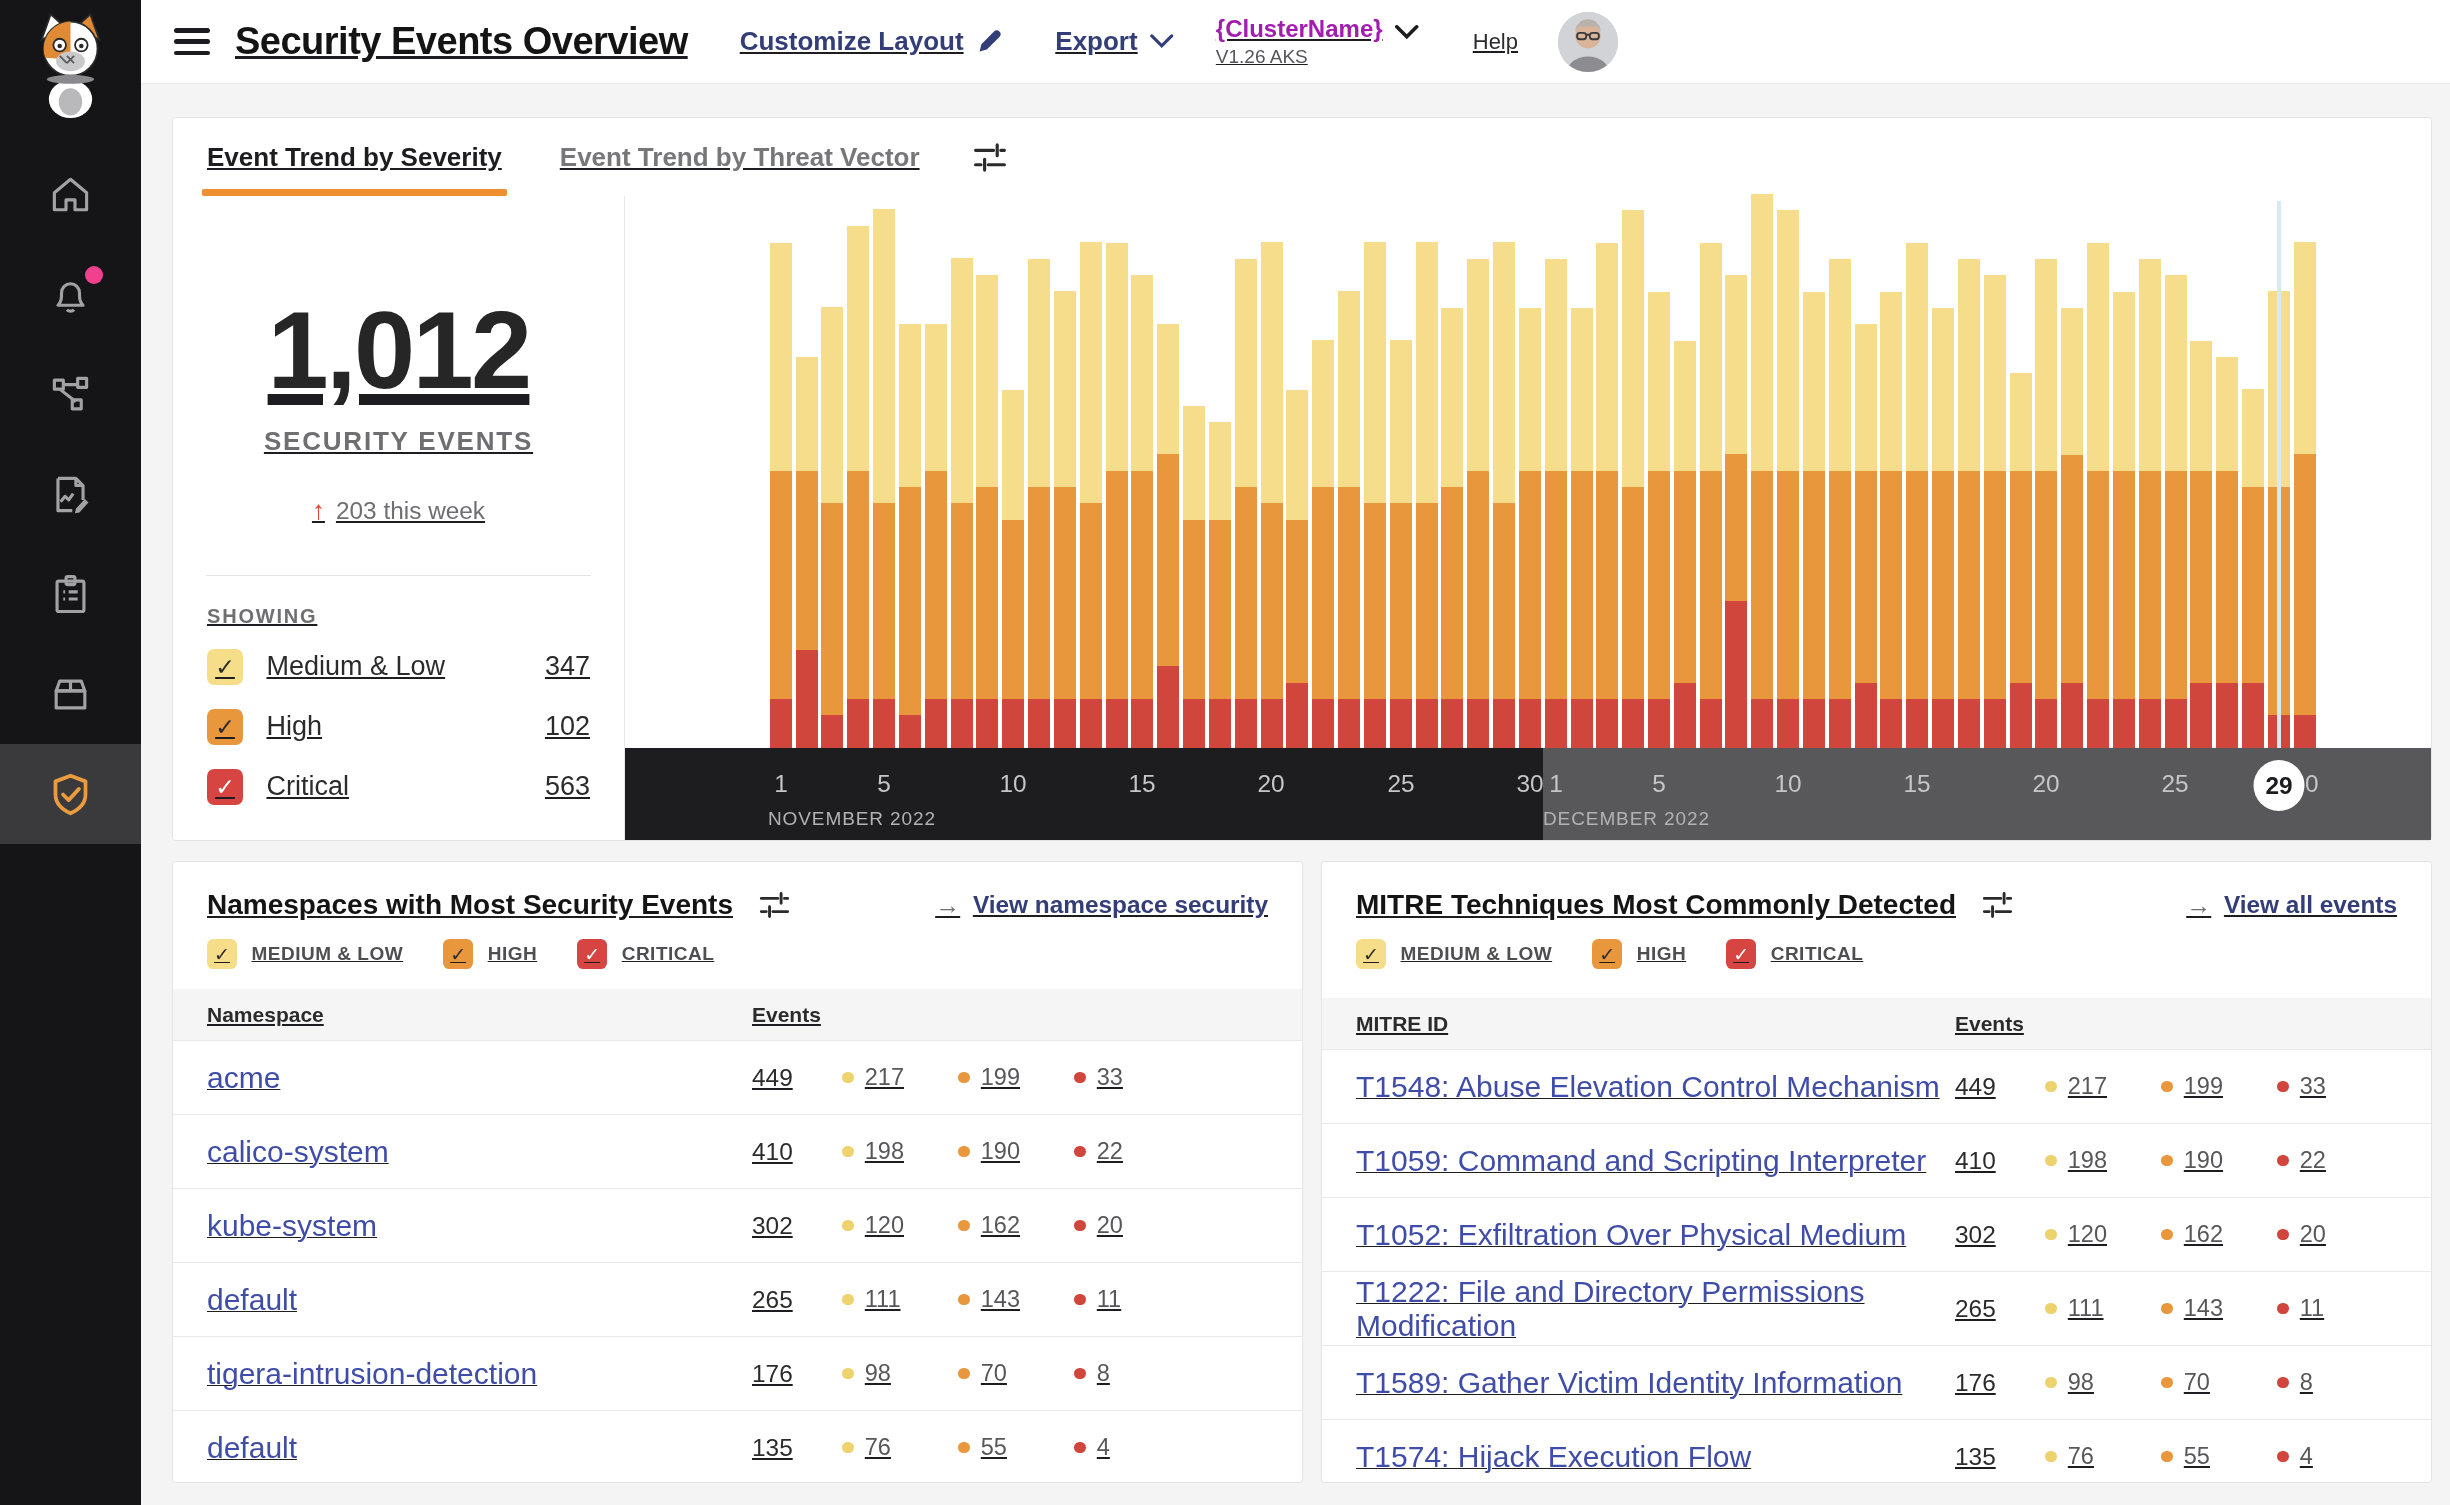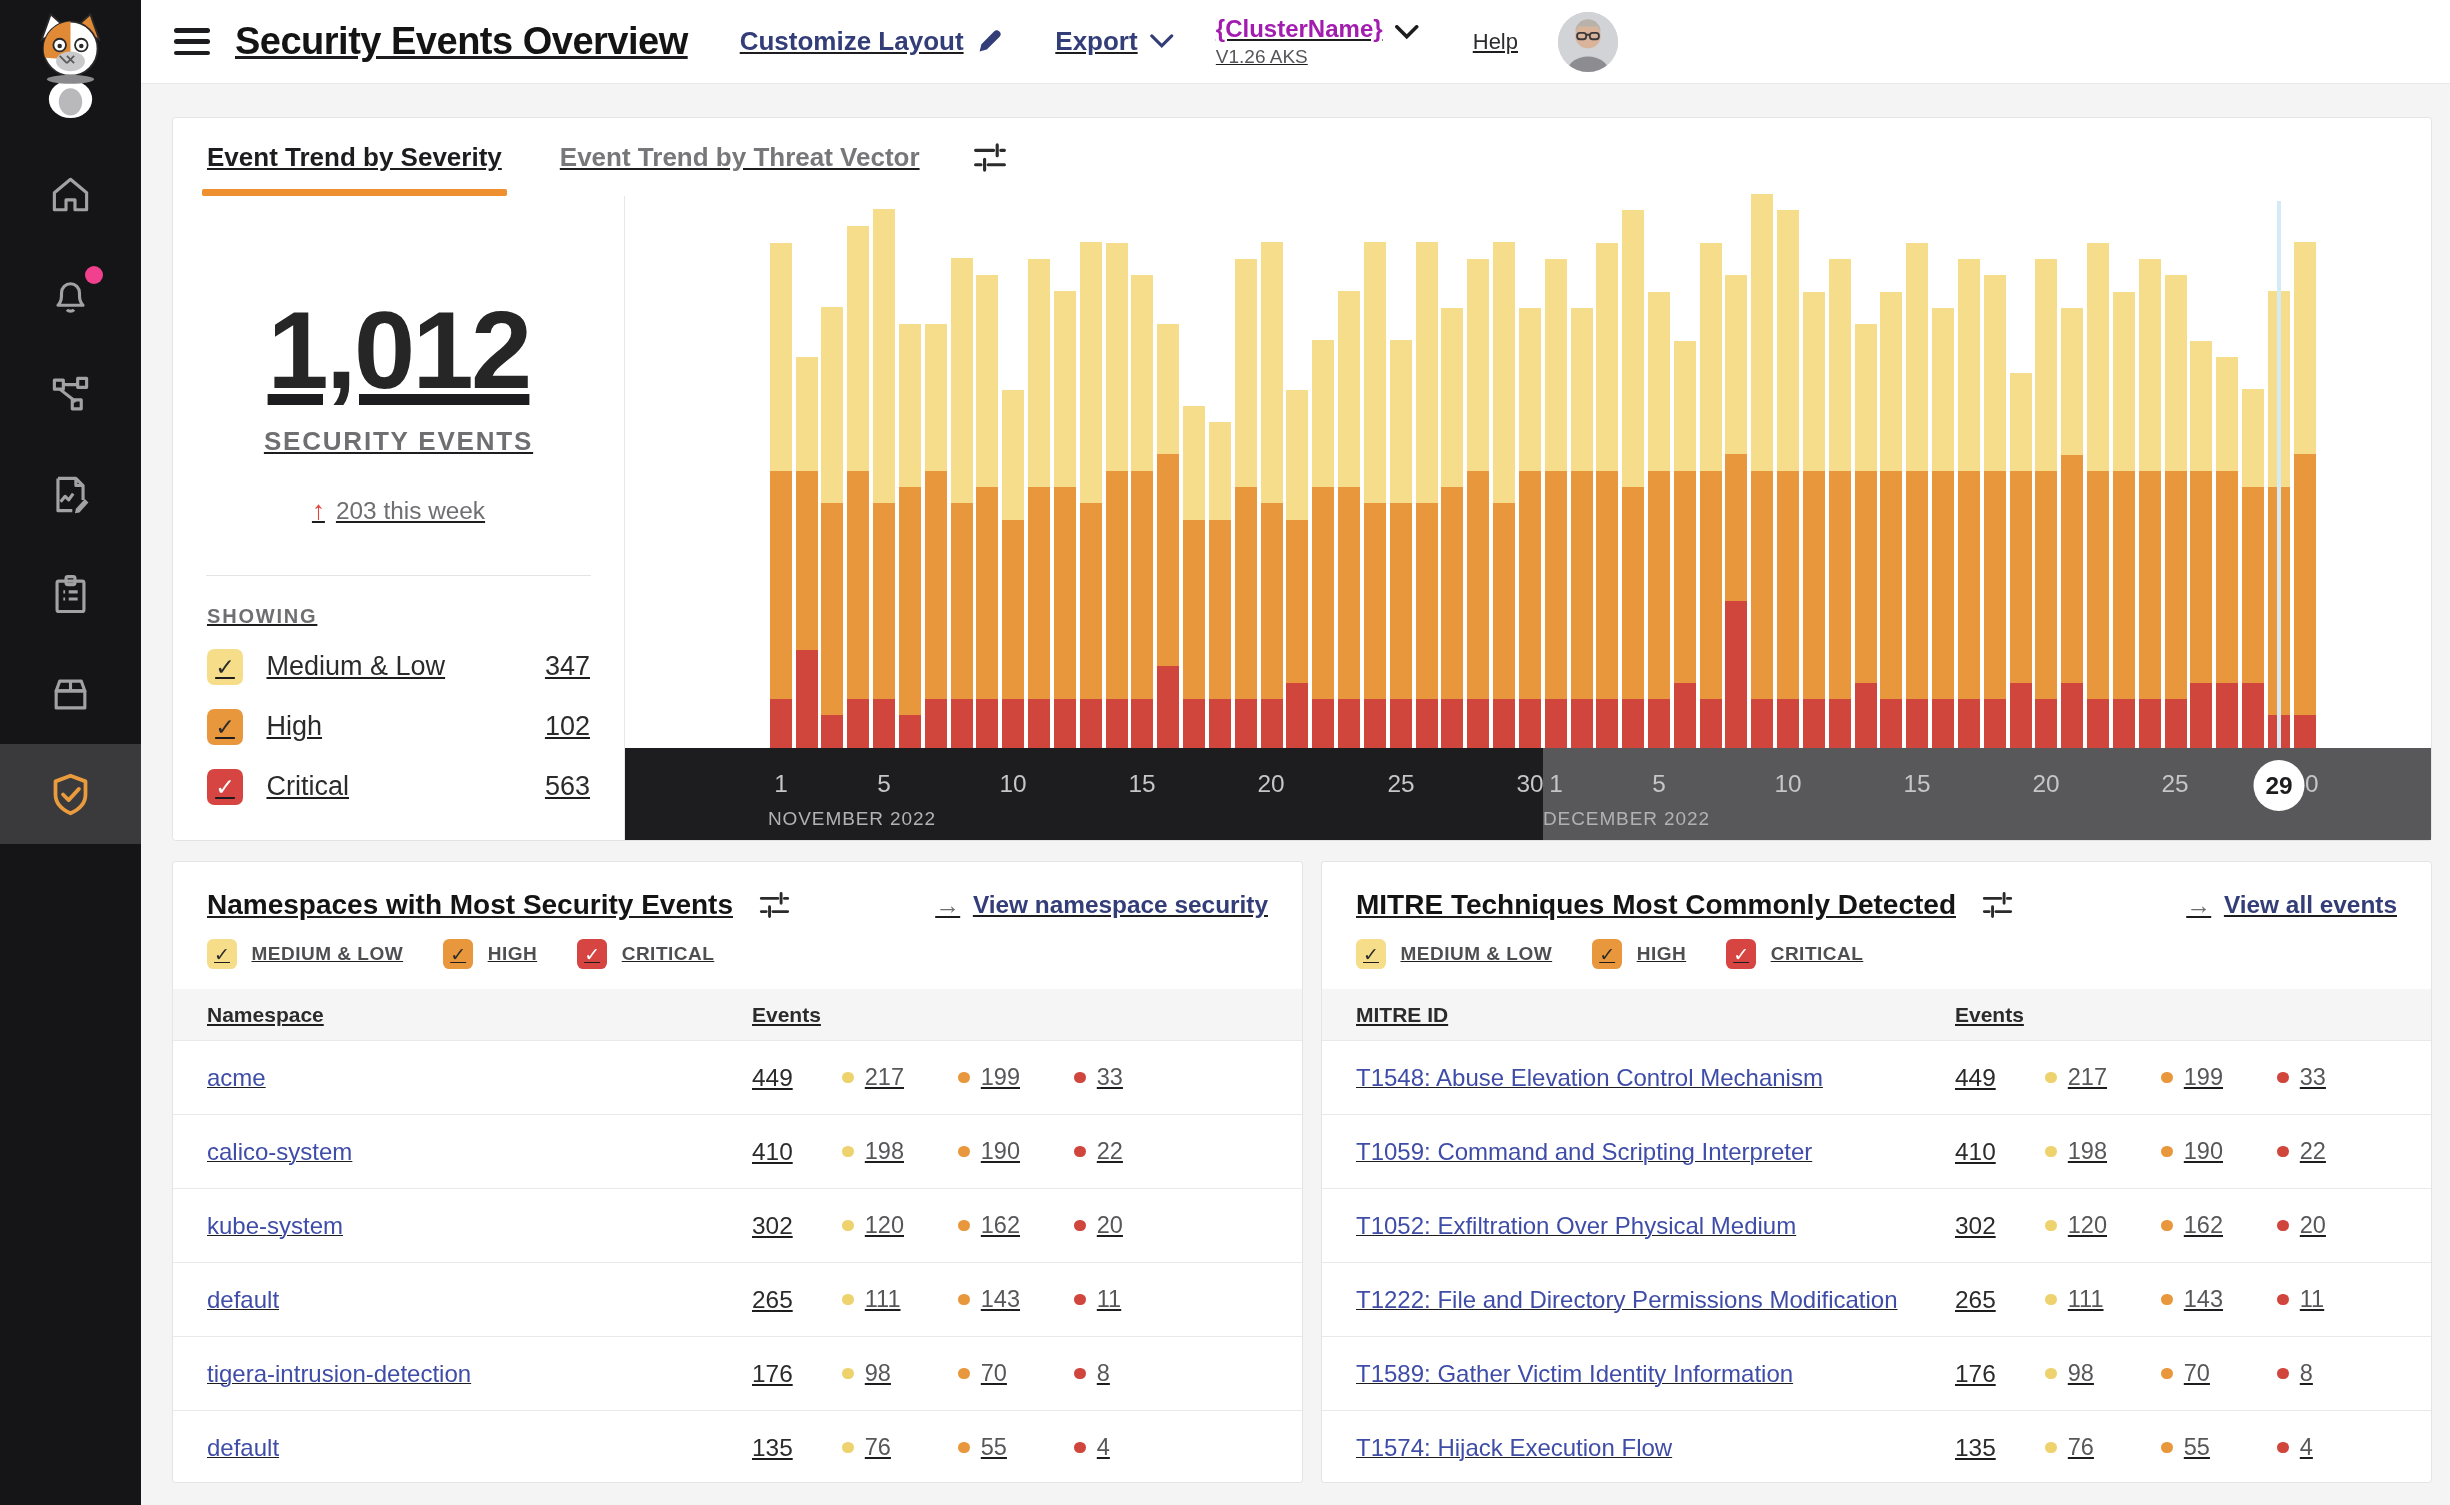--- a/index.html
+++ b/index.html
@@ -68,38 +68,38 @@
   .axis-dec { background:#58585a; flex:1; }
   .tick { position:absolute; top:22px; transform:translateX(-50%); font-size:24.4px; color:#c6c6c8; }
   .month-label { position:absolute; top:60px; font-size:19px; letter-spacing:0.9px; color:#b2b2b4; }
   .today-line { position:absolute; top:5.4px; width:3.6px; background:#d4eaf6; }
   .day-badge { position:absolute; top:12.7px; width:51px; height:51px; border-radius:50%; background:#ffffff; transform:translateX(-50%); display:flex; align-items:center; justify-content:center; font-size:24.4px; font-weight:800; color:#1d1d1f; z-index:2; }
 
   
   .cards-row { display:flex; gap:18px; margin-top:20px; width:2260px; }
   .table-card { height:622px; display:flex; flex-direction:column; }
   .ns-card { width:1131px; }
-  .mitre-card { flex:1; }
+  .mitre-card { flex:1;gap:9px; }
   .card-head { padding:27px 34px 20px 34px; }
   .card-title-row { display:flex; align-items:center; }
   .card-title { font-size:28px; font-weight:800; color:#141414; }
   .card-title-row .sliders { margin-left:25px; cursor:pointer; }
   .card-link { margin-left:auto; display:flex; align-items:center; gap:12.7px; font-size:24.4px; font-weight:600; color:#333d78; cursor:pointer; }
   .card-link .arr { color:#6f6f72; font-size:25px; }
   .filters { display:flex; align-items:center; gap:40px; margin-top:18px; }
   .filter-item { display:flex; align-items:center; gap:14.5px; }
   .filter-label { font-size:19px; font-weight:700; letter-spacing:0.5px; color:#4f4f52; }
   .tbl { flex:1; display:flex; flex-direction:column; }
   .tbl-head { height:51px; background:#f5f5f6; display:flex; align-items:center; font-size:21px; font-weight:700; color:#2b2b2b; flex:none; }
   .tbl-row { height:74px; display:flex; align-items:center; border-top:0.9px solid #e9e9eb; }
   .col-name { padding-left:34px; flex:none; }
   .ns-card .col-name { width:579px; }
   .mitre-card .col-name { width:633px; }
   .col-events { display:flex; align-items:center; }
-  .row-link { font-size:24px; color:#3f4da8; cursor:pointer; }
+  .row-link { font-size:30px; color:#3f4da8; cursor:pointer; }
   .row-total { font-size:24.4px; color:#2b2b2b; width:90px; flex:none; }
   .pair { display:flex; align-items:center; gap:11px; width:116px; flex:none; }
   .dot { width:11.8px; height:11.8px; border-radius:50%; flex:none; }
   .pair-val { font-size:23.5px; color:#57575a; }
 </style>
 </head>
 <body>
 
 <div class="app">
 

